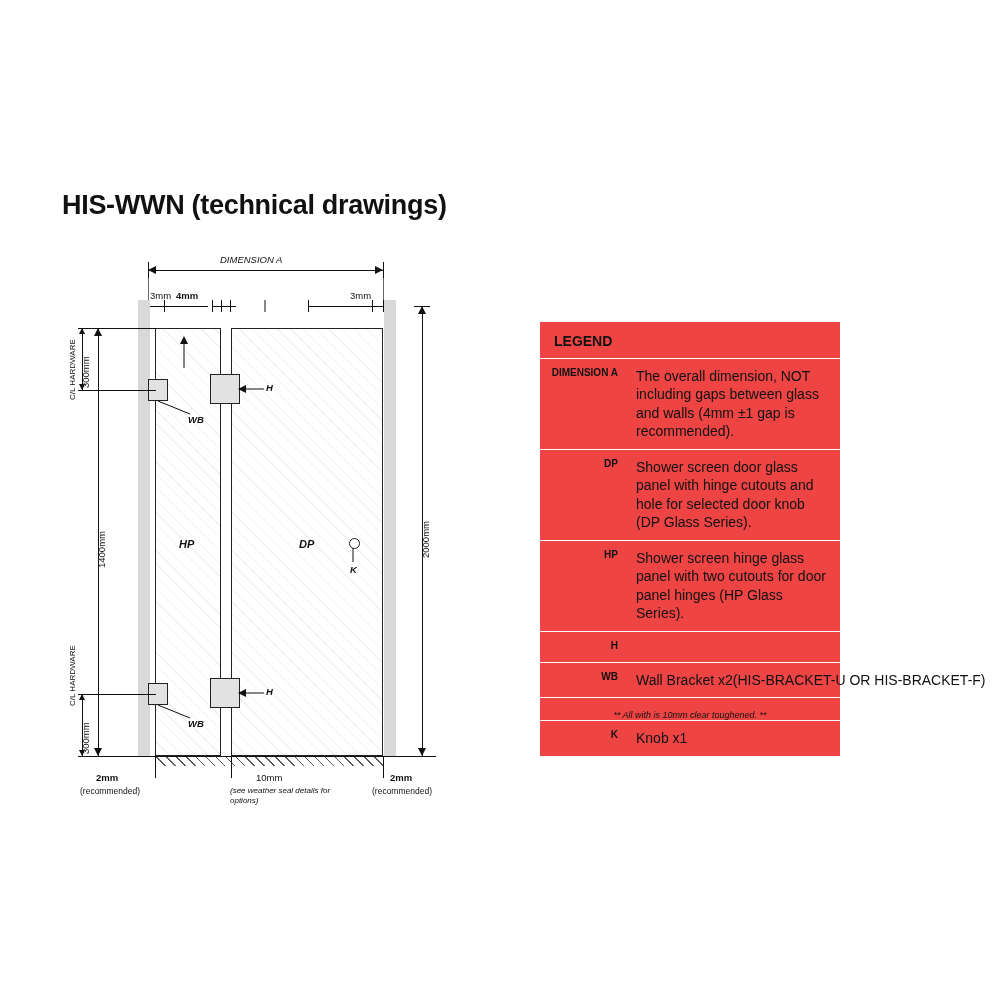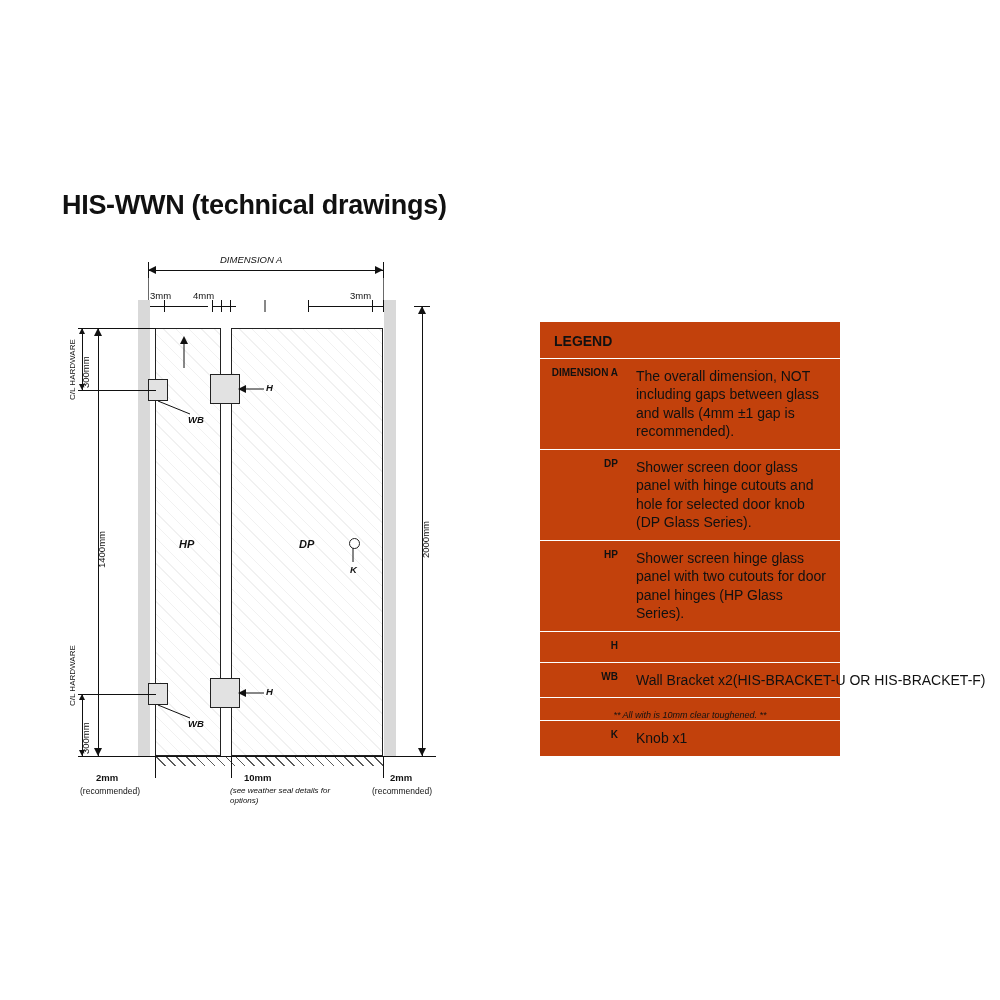--- a/index.html
+++ b/index.html
@@ -55,21 +55,21 @@
   svg.overlay{position:absolute;left:0;top:0;width:420px;height:590px;overflow:visible;}
 
   .rot-lbl{
     position:absolute;transform-origin:0 0;
     font-size:9.5px;white-space:nowrap;color:#111;
   }
 
   
   .legend{
     position:absolute;left:540px;top:322px;width:300px;
-    background:#c2410c;
+    background:#ef4444;
     font-size:10px;
   }
   .legend-title{
     font-size:14px;font-weight:bold;padding:11px 14px 9px 14px;color:#111;
     border-bottom:1px solid #ffffff;
   }
   .lrow{display:flex;border-bottom:1px solid #ffffff;min-height:30px;}
   .lrow .k{
     width:86px;flex:0 0 86px;text-align:right;padding:8px 8px 8px 6px;
     font-weight:bold;font-size:10px;box-sizing:border-box;color:#111;
@@ -106,21 +106,21 @@
   <div class="line vline" style="left:88px;top:52px;height:12px;"></div>
   <div class="line vline" style="left:104px;top:52px;height:12px;"></div>
   <div class="line vline" style="left:152px;top:52px;height:12px;"></div>
   <div class="line vline" style="left:161px;top:52px;height:12px;"></div>
   <div class="line vline" style="left:170px;top:52px;height:12px;"></div>
   <div class="line vline" style="left:248px;top:52px;height:12px;"></div>
   <div class="line vline" style="left:312px;top:52px;height:12px;"></div>
   <div class="line vline" style="left:323px;top:52px;height:12px;"></div>
 
   <div class="lbl" style="left:90px;top:42px;">3mm</div>
-  <div class="lbl" style="left:133px;top:42px;">4mm</div>
+  <div class="lbl" style="left:116px;top:42px;font-weight:bold;">4mm</div>
   <div class="lbl" style="left:290px;top:42px;">3mm</div>
 
   <div class="wall" style="left:78px;top:52px;width:12px;height:456px;"></div>
   <div class="wall" style="left:324px;top:52px;width:12px;height:456px;"></div>
 
   <div class="glass" style="left:95px;top:80px;width:66px;height:428px;"></div>
   <div class="glass" style="left:171px;top:80px;width:152px;height:428px;"></div>
 
   <div class="lbl lbl-b" style="left:119px;top:290px;font-size:11px;">HP</div>
   <div class="lbl lbl-b" style="left:239px;top:290px;font-size:11px;">DP</div>
@@ -161,21 +161,21 @@
   <div class="line hline" style="left:354px;top:508px;width:16px;"></div>
   <div class="rot-lbl" style="left:360px;top:310px;transform:rotate(-90deg);">2000mm</div>
 
   <div class="line vline" style="left:95px;top:508px;height:22px;"></div>
   <div class="line vline" style="left:171px;top:508px;height:22px;"></div>
   <div class="line vline" style="left:323px;top:508px;height:22px;"></div>
 
   <div class="lbl" style="left:36px;top:524px;font-weight:bold;">2mm</div>
   <div class="lbl" style="left:20px;top:538px;font-size:8.5px;">(recommended)</div>
 
-  <div class="lbl" style="left:184px;top:524px;font-weight:bold;">10mm</div>
+  <div class="lbl" style="left:196px;top:524px;font-weight:normal;">10mm</div>
   <div class="lbl" style="left:170px;top:538px;font-size:8px;width:120px;white-space:normal;line-height:1.25;font-style:italic;">(see weather seal details for options)</div>
 
   <div class="lbl" style="left:330px;top:524px;font-weight:bold;">2mm</div>
   <div class="lbl" style="left:312px;top:538px;font-size:8.5px;">(recommended)</div>
 
   <svg class="overlay" viewBox="0 0 420 590">
 
     <polygon points="88,22 96,18 96,26" fill="#111"></polygon>
     <polygon points="323,22 315,18 315,26" fill="#111"></polygon>
 

